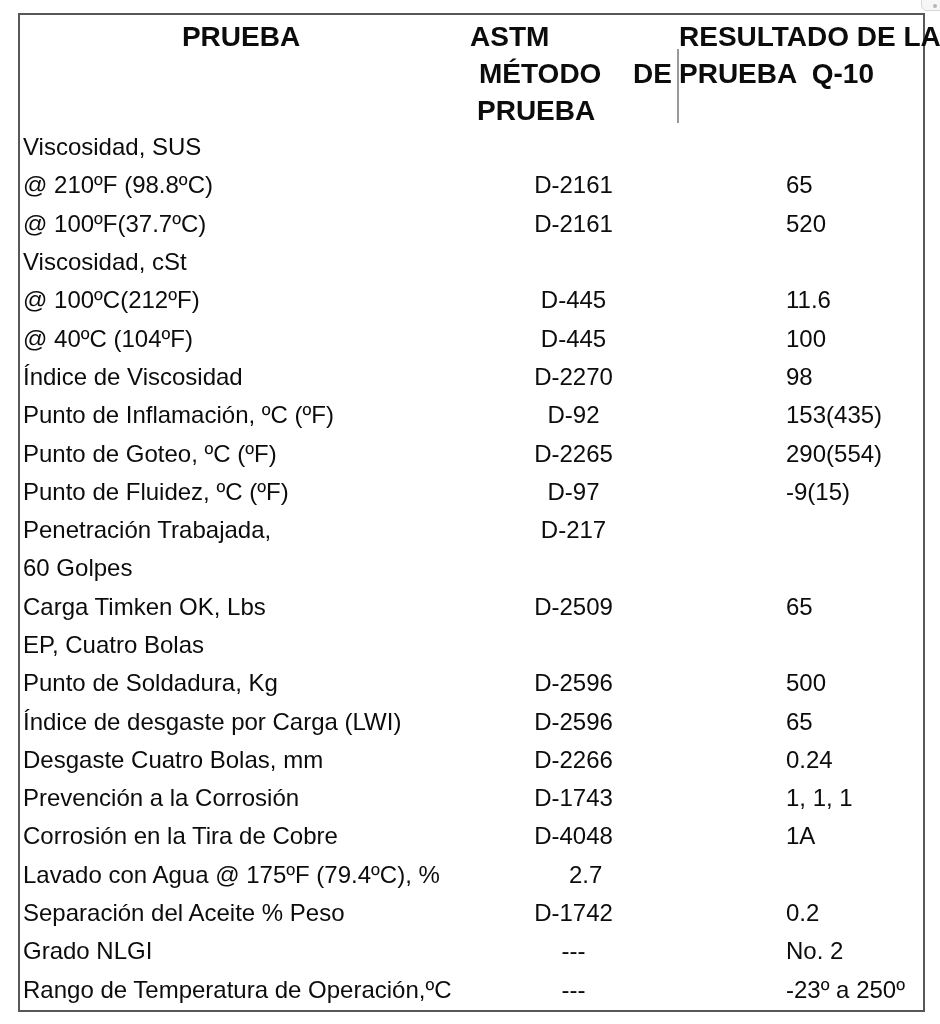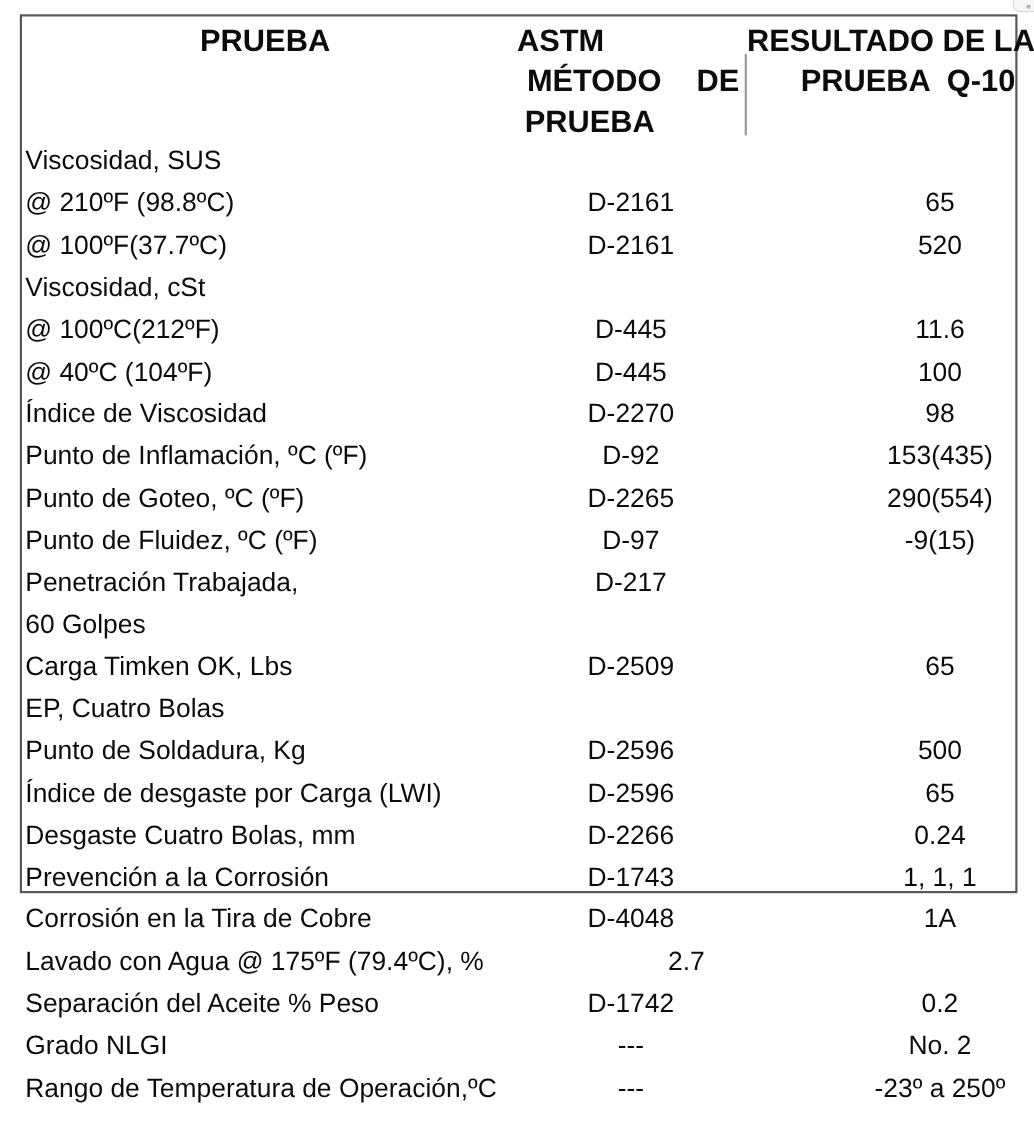--- a/index.html
+++ b/index.html
@@ -14,42 +14,42 @@
     position: relative;
   }
   .stage { position: absolute; inset: 0; }
 
   
   .table-frame {
     position: absolute;
     left: 18px;
     top: 13px;
     width: 907px;
-    height: 799px;
+    height: 999px;
     border: 2px solid #585858;
     box-sizing: border-box;
     background: #ffffff;
   }
 
   
   .header { position: absolute; top: 3px; left: 0; right: 0; }
   .hline {
     display: grid;
     grid-template-columns: 442px 217px 1fr;
     height: 37px;
     line-height: 37px;
     font-weight: 700;
     font-size: 28px;
     white-space: pre;
   }
   .h-c1 { text-align: center; }
   .h-c2-l1 { padding-left: 8px; }
   .h-c2-l2 { display: flex; justify-content: space-between; padding-left: 17px; padding-right: 7px; text-align: center; }
   .h-c2-l3 { padding-left: 15px; }
-  .h-c3 { text-align: right; }
+  .h-c3 { text-align: left; }
 
   
   .header-divider {
     position: absolute;
     left: 657px;
     top: 34px;
     width: 2px;
     height: 74px;
     background: #9a9a9a;
   }
@@ -59,21 +59,21 @@
   .row {
     display: grid;
     grid-template-columns: 442px 217px 1fr;
     height: 38.3px;
     align-items: center;
     font-size: 24px;
     white-space: pre;
   }
   .cell-test   { padding-left: 3px; overflow: visible; }
   .cell-method { padding-left: 6px; text-align: center; }
-  .cell-result { padding-left: 107px; text-align: center; }
+  .cell-result { padding-left: 107px; text-align: left; }
 
   
   .corner-fragment {
     position: absolute;
     left: 921px;
     top: -9px;
     width: 30px;
     height: 20px;
     background: #f6f6f6;
     border: 1px solid #d8d8d8;

